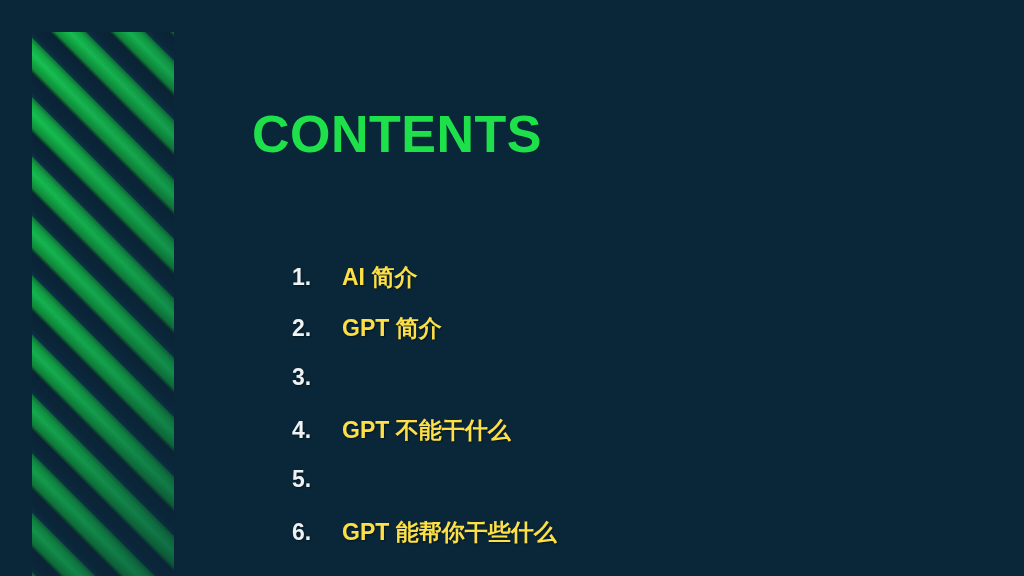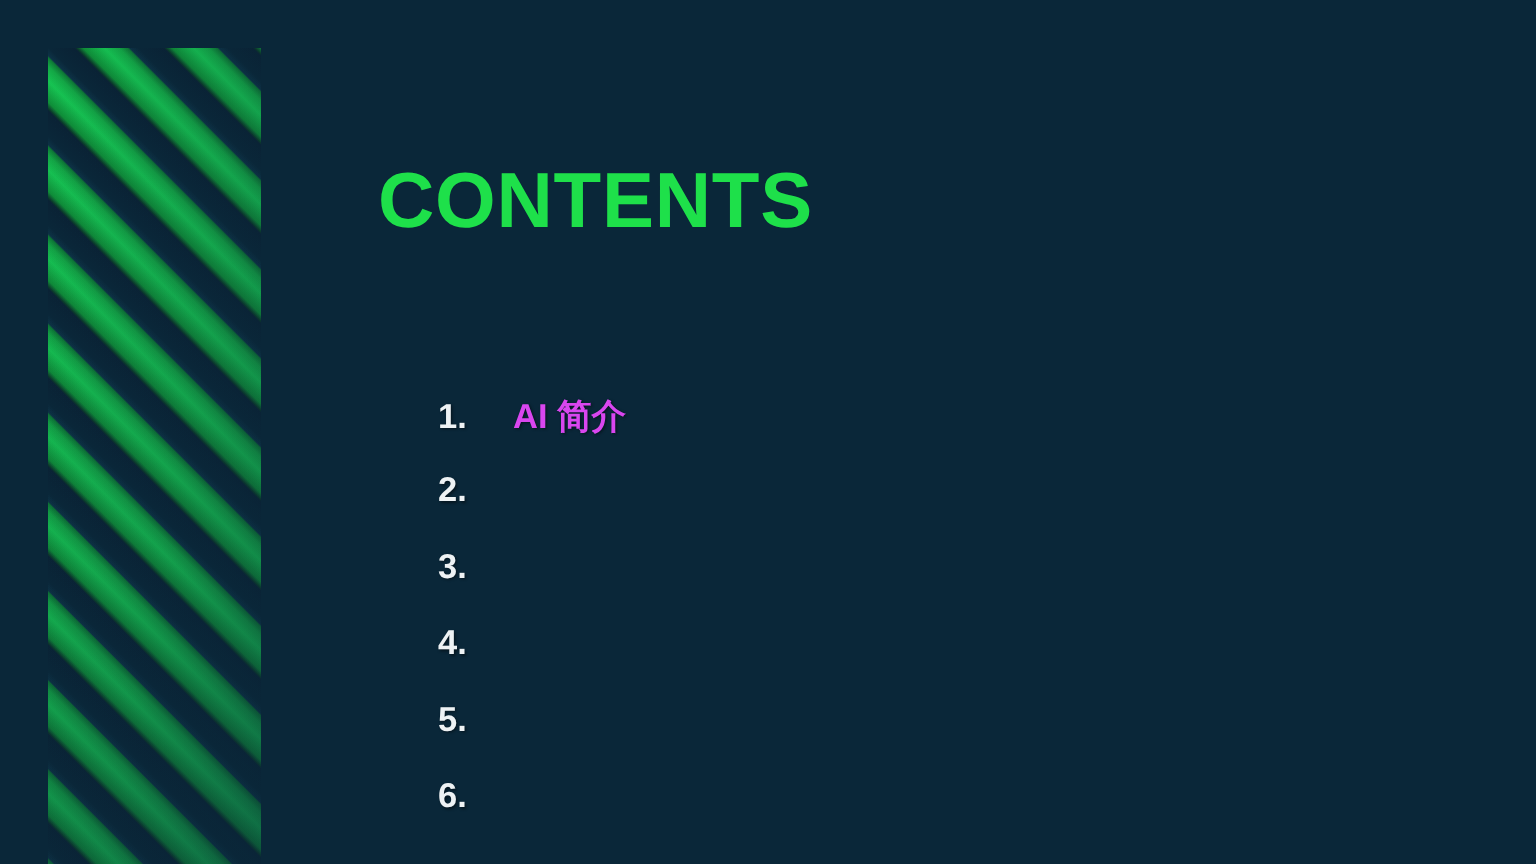--- a/index.html
+++ b/index.html
@@ -95,21 +95,21 @@
   }
 
   .item-number {
     width: 50px;
     flex: 0 0 50px;
     color: #eef2f4;
   }
 
   .item-label {
     white-space: nowrap;
-    color: #d946ef;
+    color: #fde047;
   }
 </style>
 </head>
 <body>
 
 <div class="slide">
 
   <div class="stripe-band">
     <div class="stripes"></div>
     <div class="dim"></div>
@@ -119,33 +119,36 @@
 
   <ol class="contents-list">
 
     <li class="contents-item">
       <span class="item-number">1.</span>
       <span class="item-label">AI 简介</span>
     </li>
 
     <li class="contents-item">
       <span class="item-number">2.</span>
+      <span class="item-label">GPT 简介</span>
     </li>
 
     <li class="contents-item">
       <span class="item-number">3.</span>
     </li>
 
     <li class="contents-item">
       <span class="item-number">4.</span>
+      <span class="item-label">GPT 不能干什么</span>
     </li>
 
     <li class="contents-item">
       <span class="item-number">5.</span>
     </li>
 
     <li class="contents-item">
       <span class="item-number">6.</span>
+      <span class="item-label">GPT 能帮你干些什么</span>
     </li>
 
   </ol>
 
 </div>
 
 </body></html>

